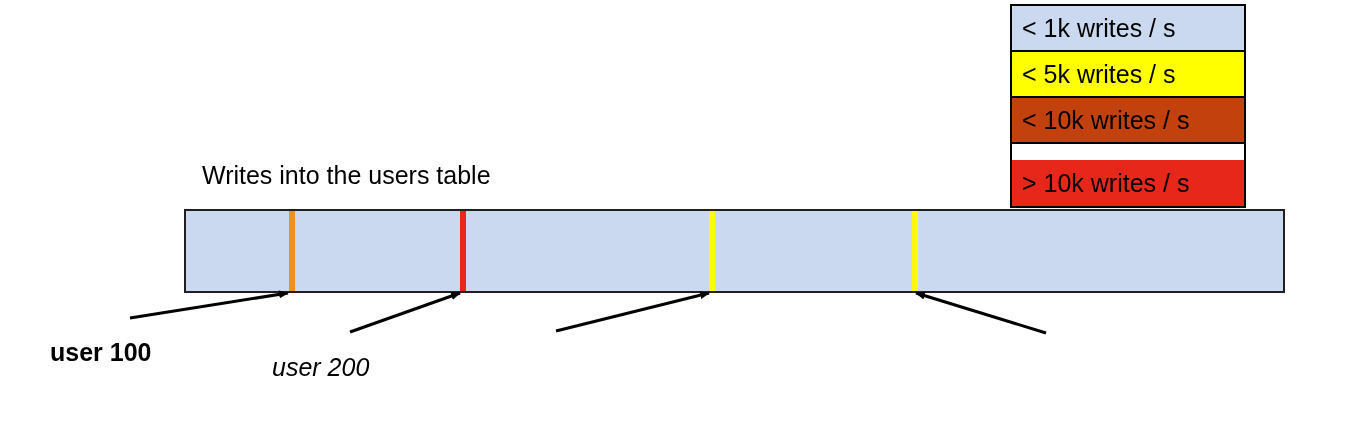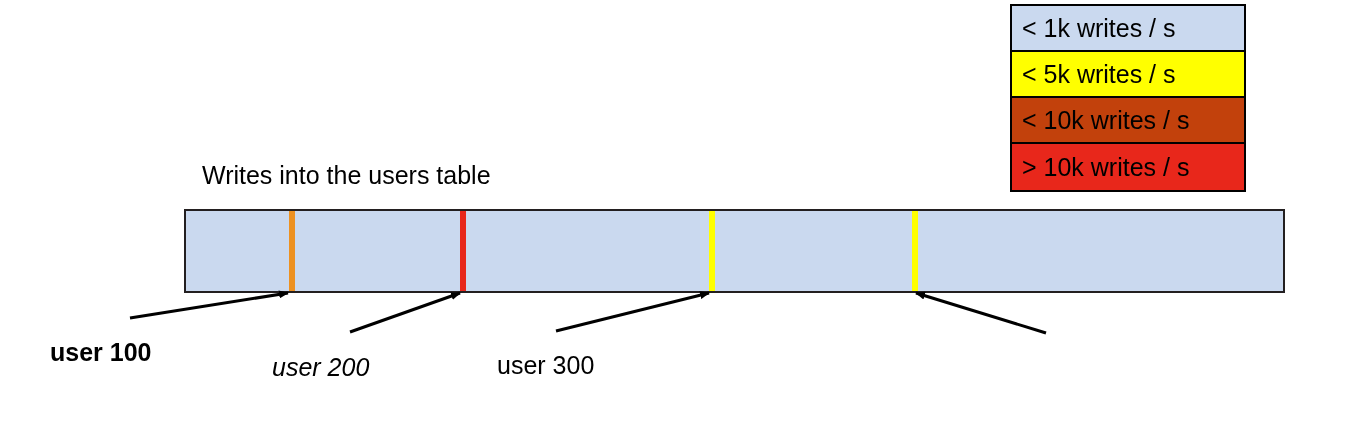--- a/index.html
+++ b/index.html
@@ -101,21 +101,21 @@
   <div class="legend">
     <div class="legend-row" style="background:#cad9ef;">
       <span class="legend-label">&lt; 1k writes / s</span>
     </div>
     <div class="legend-row" style="background:#ffff00;">
       <span class="legend-label">&lt; 5k writes / s</span>
     </div>
     <div class="legend-row" style="background:#c2410c;">
       <span class="legend-label">&lt; 10k writes / s</span>
     </div>
-    <div class="legend-row" style="background:#e8271b;">
+    <div class="legend-row" style="background:#e8271b;margin-top:16px;">
       <span class="legend-label">&gt; 10k writes / s</span>
     </div>
   </div>
 
   <div class="chart-title">Writes into the users table</div>
 
   <div class="bar">
     <div class="marker" style="left:103px;background:#ed9121;"></div>
     <div class="marker" style="left:274px;background:#e8271b;"></div>
     <div class="marker" style="left:523px;background:#ffff00;"></div>
@@ -129,15 +129,14 @@
       </marker>
     </defs>
     <line x1="130" y1="318" x2="288" y2="293" stroke="#000000" stroke-width="3" marker-end="url(#ah)"></line>
     <line x1="350" y1="332" x2="460" y2="293" stroke="#000000" stroke-width="3" marker-end="url(#ah)"></line>
     <line x1="556" y1="331" x2="709" y2="293" stroke="#000000" stroke-width="3" marker-end="url(#ah)"></line>
     <line x1="1046" y1="333" x2="916" y2="293" stroke="#000000" stroke-width="3" marker-end="url(#ah)"></line>
   </svg>
 
   <div class="user-label" style="left:50px;top:340px;font-weight:bold;">user 100</div>
   <div class="user-label" style="left:272px;top:355px;font-style:italic;">user 200</div>
-  <div class="user-label" style="left:497px;top:353px;">user 300</div>
 
 </div>
 
 </body></html>

